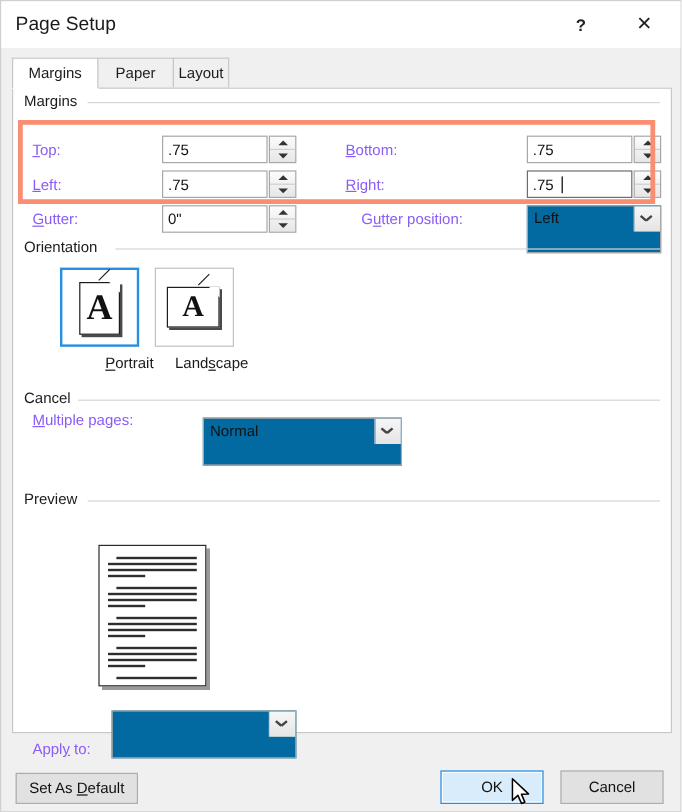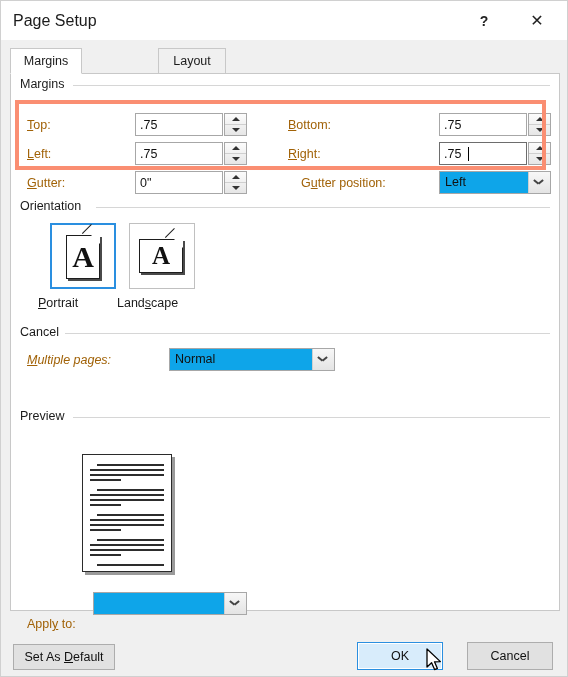--- a/index.html
+++ b/index.html
@@ -68,21 +68,21 @@
     color: #1b1b1b;
     cursor: default;
   }
   .tab.active {
     background: #ffffff;
     border-bottom: 1px solid #ffffff;
     z-index: 3;
   }
   #tab-margins { left: 0px; width: 72px; }
   #tab-paper   { left: 71px; width: 64px; }
-  #tab-layout  { left: 148px; width: 68px; }
+  #tab-layout  { left: 134px; width: 47px; }
 
   
   .tabpage {
     position: absolute;
     left: 9px; top: 72px;
     width: 550px; height: 538px;
     background: #ffffff;
     border: 1px solid #c8c8c8;
     box-sizing: border-box;
   }
@@ -100,21 +100,21 @@
   .grp-line {
     position: absolute;
     height: 1px;
     background: #d6d6d6;
   }
 
   
   .fld-label {
     position: absolute;
     font-size: 12.5px;
-    color: #a16207;
+    color: #8b5cf6;
     white-space: nowrap;
   }
   .acc { text-decoration: underline; }
 
   .spin-wrap {
     position: absolute;
     width: 112px; height: 37px;
   }
   .spin-input {
     position: absolute;
@@ -152,24 +152,24 @@
     width: 0; height: 0;
     border-left: 4px solid transparent;
     border-right: 4px solid transparent;
   }
   .tri.up { top: 3px; border-bottom: 4px solid #333; }
   .tri.dn { top: 3px; border-top: 4px solid #333; }
 
   
   .combo {
     position: absolute;
-    height: 23px;
+    height: 40px;
     box-sizing: border-box;
     border: 1px solid #a7a7a7;
-    background: #0ea5e9;
+    background: #0369a1;
   }
   .combo-text {
     position: absolute;
     left: 5px; top: 0;
     line-height: 21px;
     font-size: 12.5px;
     color: #111;
     white-space: nowrap;
   }
   .combo-arrow {
@@ -242,21 +242,21 @@
   #icon-portrait .glyphA { font-size: 30px; line-height: 42px; }
   #icon-landscape {
     left: 9px; top: 15px;
     width: 42px; height: 32px;
   }
   #icon-landscape .glyphA { font-size: 25px; line-height: 32px; }
   .orient-caption {
     position: absolute;
     font-size: 12.5px;
     color: #1b1b1b;
-    text-align: left;
+    text-align: right;
     white-space: nowrap;
   }
 
   
   #preview-page {
     position: absolute;
     left: 81px; top: 453px;
     width: 90px; height: 118px;
     background: #ffffff;
     border: 1.5px solid #2b2b2b;
@@ -280,21 +280,21 @@
     color: #111;
     text-align: center;
     cursor: default;
   }
   .btn.default-btn {
     background: #d8ecfb;
     border: 1px solid #2a8fe0;
     box-shadow: inset 0 0 0 1px #ffffff;
   }
   #btn-setdefault { left: 12px; top: 643px; width: 102px; height: 26px; line-height: 24px; }
-  #btn-ok     { left: 356px; top: 641px; width: 86px; height: 28px; line-height: 26px; }
+  #btn-ok     { left: 366px; top: 641px; width: 86px; height: 28px; line-height: 26px; }
   #btn-cancel { left: 466px; top: 641px; width: 86px; height: 28px; line-height: 26px; }
 
   
   #margin-highlight {
     position: absolute;
     left: 14px; top: 99px;
     width: 531px; height: 70px;
     box-sizing: border-box;
     border: 4px solid #fa8e72;
     z-index: 5;
@@ -316,20 +316,21 @@
 <div id="dialog">
 
   <div class="titlebar">
     <div class="title-text">Page Setup</div>
     <div class="title-btn help">?</div>
     <div class="title-btn close">✕</div>
   </div>
 
   <div class="tabstrip">
     <div class="tab active" id="tab-margins">Margins</div>
+    <div class="tab" id="tab-paper">Paper</div>
     <div class="tab" id="tab-layout">Layout</div>
   </div>
 
   <div class="tabpage">
 
     <div class="grp-label" style="left:9px; top:3px;">Margins</div>
     <div class="grp-line" style="left:62px; top:11px; width:477px;"></div>
 
     <div class="fld-label" style="left:16px; top:44px;"><span class="acc">T</span>op:</div>
     <div class="spin-wrap" style="left:124px; top:39px;">
@@ -422,21 +423,21 @@
         <span class="glyphA">A</span>
         <span class="corner"></span>
           <span class="corner-line"></span>
       </div>
     </div>
     <div class="orient-caption" style="left:106px; top:222px; width:90px;">Land<span class="acc">s</span>cape</div>
 
     <div class="grp-label" style="left:9px; top:251px;">Cancel</div>
     <div class="grp-line" style="left:50px; top:259px; width:489px;"></div>
 
-    <div class="fld-label" style="left:16px; top:279px;font-style:italic;"><span class="acc">M</span>ultiple pages:</div>
+    <div class="fld-label" style="left:16px; top:269px;"><span class="acc">M</span>ultiple pages:</div>
     <div class="combo" style="left:158px; top:274px; width:166px;">
       <span class="combo-text">Normal</span>
       <span class="combo-arrow">
           <span class="chev"></span>
         </span>
     </div>
 
     <div class="grp-label" style="left:9px; top:335px;">Preview</div>
     <div class="grp-line" style="left:62px; top:343px; width:477px;"></div>
 

